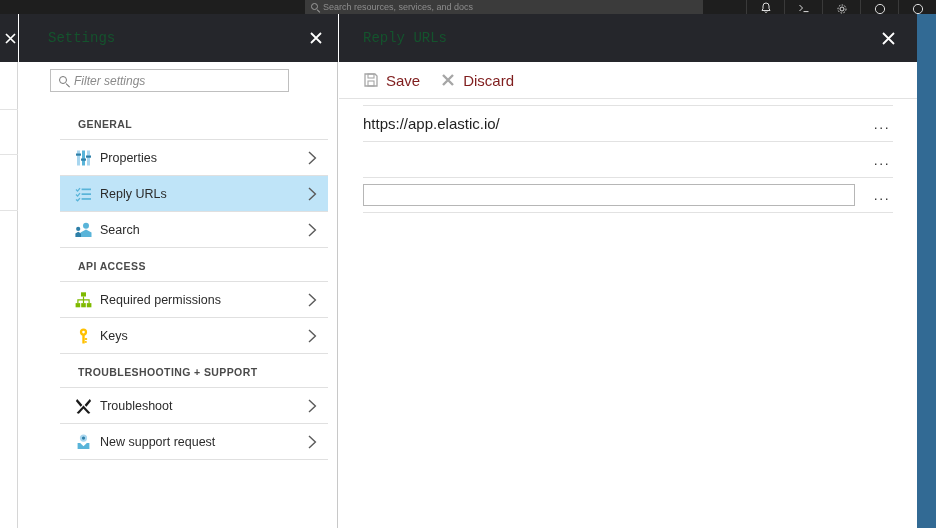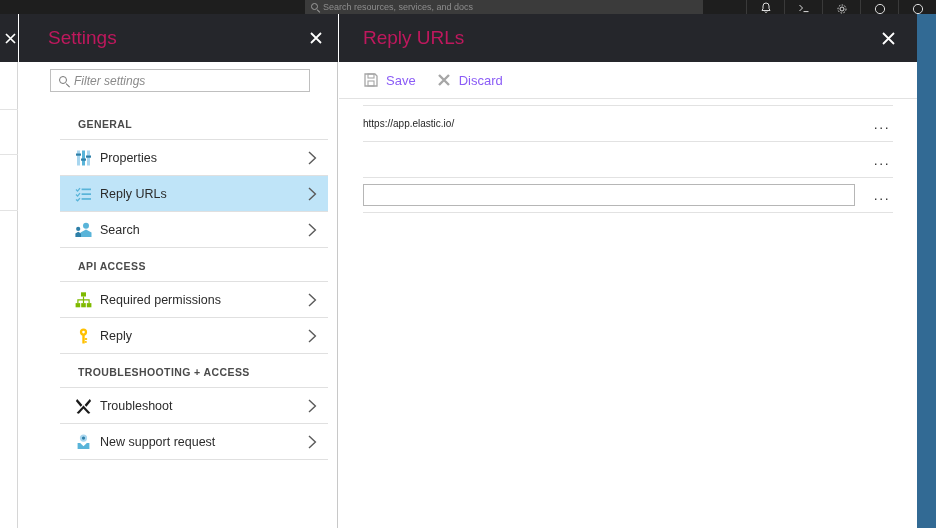--- a/index.html
+++ b/index.html
@@ -41,21 +41,21 @@
     border-left: 1px solid #3a3a3a;
   }
   .tb-ico svg { position: absolute; left: 50%; top: 2px; transform: translateX(-50%); }
 
   
   .blade-header {
     position: absolute; height: 48px; background: #25262b;
   }
   .blade-title {
     position: absolute; left: 0; top: 0; height: 48px; line-height: 48px;
-    font-size: 19px; color: #be185d; font-weight: 400; white-space: nowrap;
+    font-size: 14px; color: #14532d; font-weight: 400; white-space: nowrap; font-family: Liberation Mono, monospace;
   }
   .blade-close {
     position: absolute; top: 0; width: 34px; height: 48px;
     display: flex; align-items: center; justify-content: center;
     cursor: pointer;
   }
   .blade-close svg { display: block; }
 
   
   #blade-far-left {
@@ -71,21 +71,21 @@
   #blade-settings {
     position: absolute; left: 19px; top: 14px; width: 319px; height: 514px;
     background: #ffffff; border-right: 1px solid #c8c8c8;
   }
   #blade-settings .blade-header { left: 0; top: 0; width: 319px; }
   #blade-settings .blade-title { left: 29px; }
   #blade-settings .blade-close { right: 4px; }
 
   .filter-wrap { position: absolute; left: 31px; top: 55px; width: 260px; height: 23px; }
   .filter-box {
-    width: 260px; height: 23px; border: 1px solid #bfbfbf; background: #fff;
+    width: 239px; height: 23px; border: 1px solid #bfbfbf; background: #fff;
     position: relative;
   }
   .filter-box .mg {
     position: absolute; left: 8px; top: 6px; width: 8px; height: 8px;
     border: 1.3px solid #777; border-radius: 50%;
   }
   .filter-box .mg:after {
     content: ""; position: absolute; left: 5.5px; top: 5.5px; width: 5px; height: 1.3px;
     background: #777; transform: rotate(45deg); transform-origin: left center;
   }
@@ -129,29 +129,29 @@
     position: absolute; left: 0; top: 48px; width: 578px; height: 37px;
     border-bottom: 1px solid #e2e2e2; display: flex; align-items: center;
     padding-left: 24px;
   }
   .cmd {
     display: flex; align-items: center; height: 37px; margin-right: 20px;
     cursor: default; opacity: 1;
   }
   .cmd.disabled { color: #a6a6a6; }
   .cmd-ico { width: 16px; height: 16px; margin-right: 7px; display: block; }
-  .cmd-label { font-size: 13px; color: #8b5cf6; white-space: nowrap; }
+  .cmd-label { font-size: 15px; color: #7f1d1d; white-space: nowrap; }
 
   .url-list { position: absolute; left: 24px; top: 91px; width: 530px; }
   .url-row {
     position: relative; width: 530px; height: 36px;
     border-top: 1px solid #e2e2e2; display: flex; align-items: center;
   }
   .url-row:last-child { border-bottom: 1px solid #e2e2e2; }
-  .url-text { font-size: 10px; color: #1f1f1f; white-space: nowrap; }
+  .url-text { font-size: 15px; color: #1f1f1f; white-space: nowrap; }
   .url-input {
     width: 492px; height: 22px; border: 1px solid #b6b6b6; background: #fff;
     outline: none; font-family: "Liberation Sans", sans-serif;
     font-size: 12.5px; color: #1f1f1f; padding: 0 5px;
   }
   .ellipsis {
     position: absolute; right: 0px; top: 50%; transform: translateY(-50%);
     width: 22px; height: 22px; display: flex; align-items: center;
     justify-content: center; cursor: pointer; letter-spacing: 1.6px;
     color: #333; font-size: 14px; line-height: 1;
@@ -296,27 +296,27 @@
         </div>
         <div class="nav-sep"></div>
         <div class="nav-item">
           <svg class="nav-ico" viewBox="0 0 17 17">
             <circle cx="8.5" cy="4.6" r="3.6" fill="#ffc000"></circle>
             <circle cx="8.5" cy="4.6" r="1.3" fill="#ffffff"></circle>
             <rect x="7.3" y="7.4" width="2.4" height="8.6" fill="#ffc000"></rect>
             <rect x="9.7" y="10.6" width="2.4" height="1.8" fill="#ffc000"></rect>
             <rect x="9.7" y="13.6" width="2.0" height="1.7" fill="#ffc000"></rect>
           </svg>
-          <span class="nav-label">Reply</span>
-          <svg class="nav-chevron" width="11" height="16" viewBox="0 0 11 16">
-            <path d="M2 2 L8.4 8 L2 14" stroke="#5a5a5a" stroke-width="1.4" fill="none"></path>
-          </svg>
-        </div>
-        <div class="nav-sep"></div>
-        <div class="nav-group-label">TROUBLESHOOTING + ACCESS</div>
+          <span class="nav-label">Keys</span>
+          <svg class="nav-chevron" width="11" height="16" viewBox="0 0 11 16">
+            <path d="M2 2 L8.4 8 L2 14" stroke="#5a5a5a" stroke-width="1.4" fill="none"></path>
+          </svg>
+        </div>
+        <div class="nav-sep"></div>
+        <div class="nav-group-label">TROUBLESHOOTING + SUPPORT</div>
         <div class="nav-sep"></div>
         <div class="nav-item">
           <svg class="nav-ico" viewBox="0 0 17 17">
             <path d="M2.2 1.4 L7.4 7.4 L5.6 9.2 L0.9 3.4 Z" fill="#1a1a1a"></path>
             <path d="M14.8 1.4 L9.6 7.4 L11.4 9.2 L16.1 3.4 Z" fill="#1a1a1a"></path>
             <path d="M8.5 8 L15.4 15.5 L13.2 16.2 L7.4 10 Z" fill="#1a1a1a"></path>
             <path d="M8.5 8 L1.6 15.5 L3.8 16.2 L9.6 10 Z" fill="#1a1a1a"></path>
           </svg>
           <span class="nav-label">Troubleshoot</span>
           <svg class="nav-chevron" width="11" height="16" viewBox="0 0 11 16">

